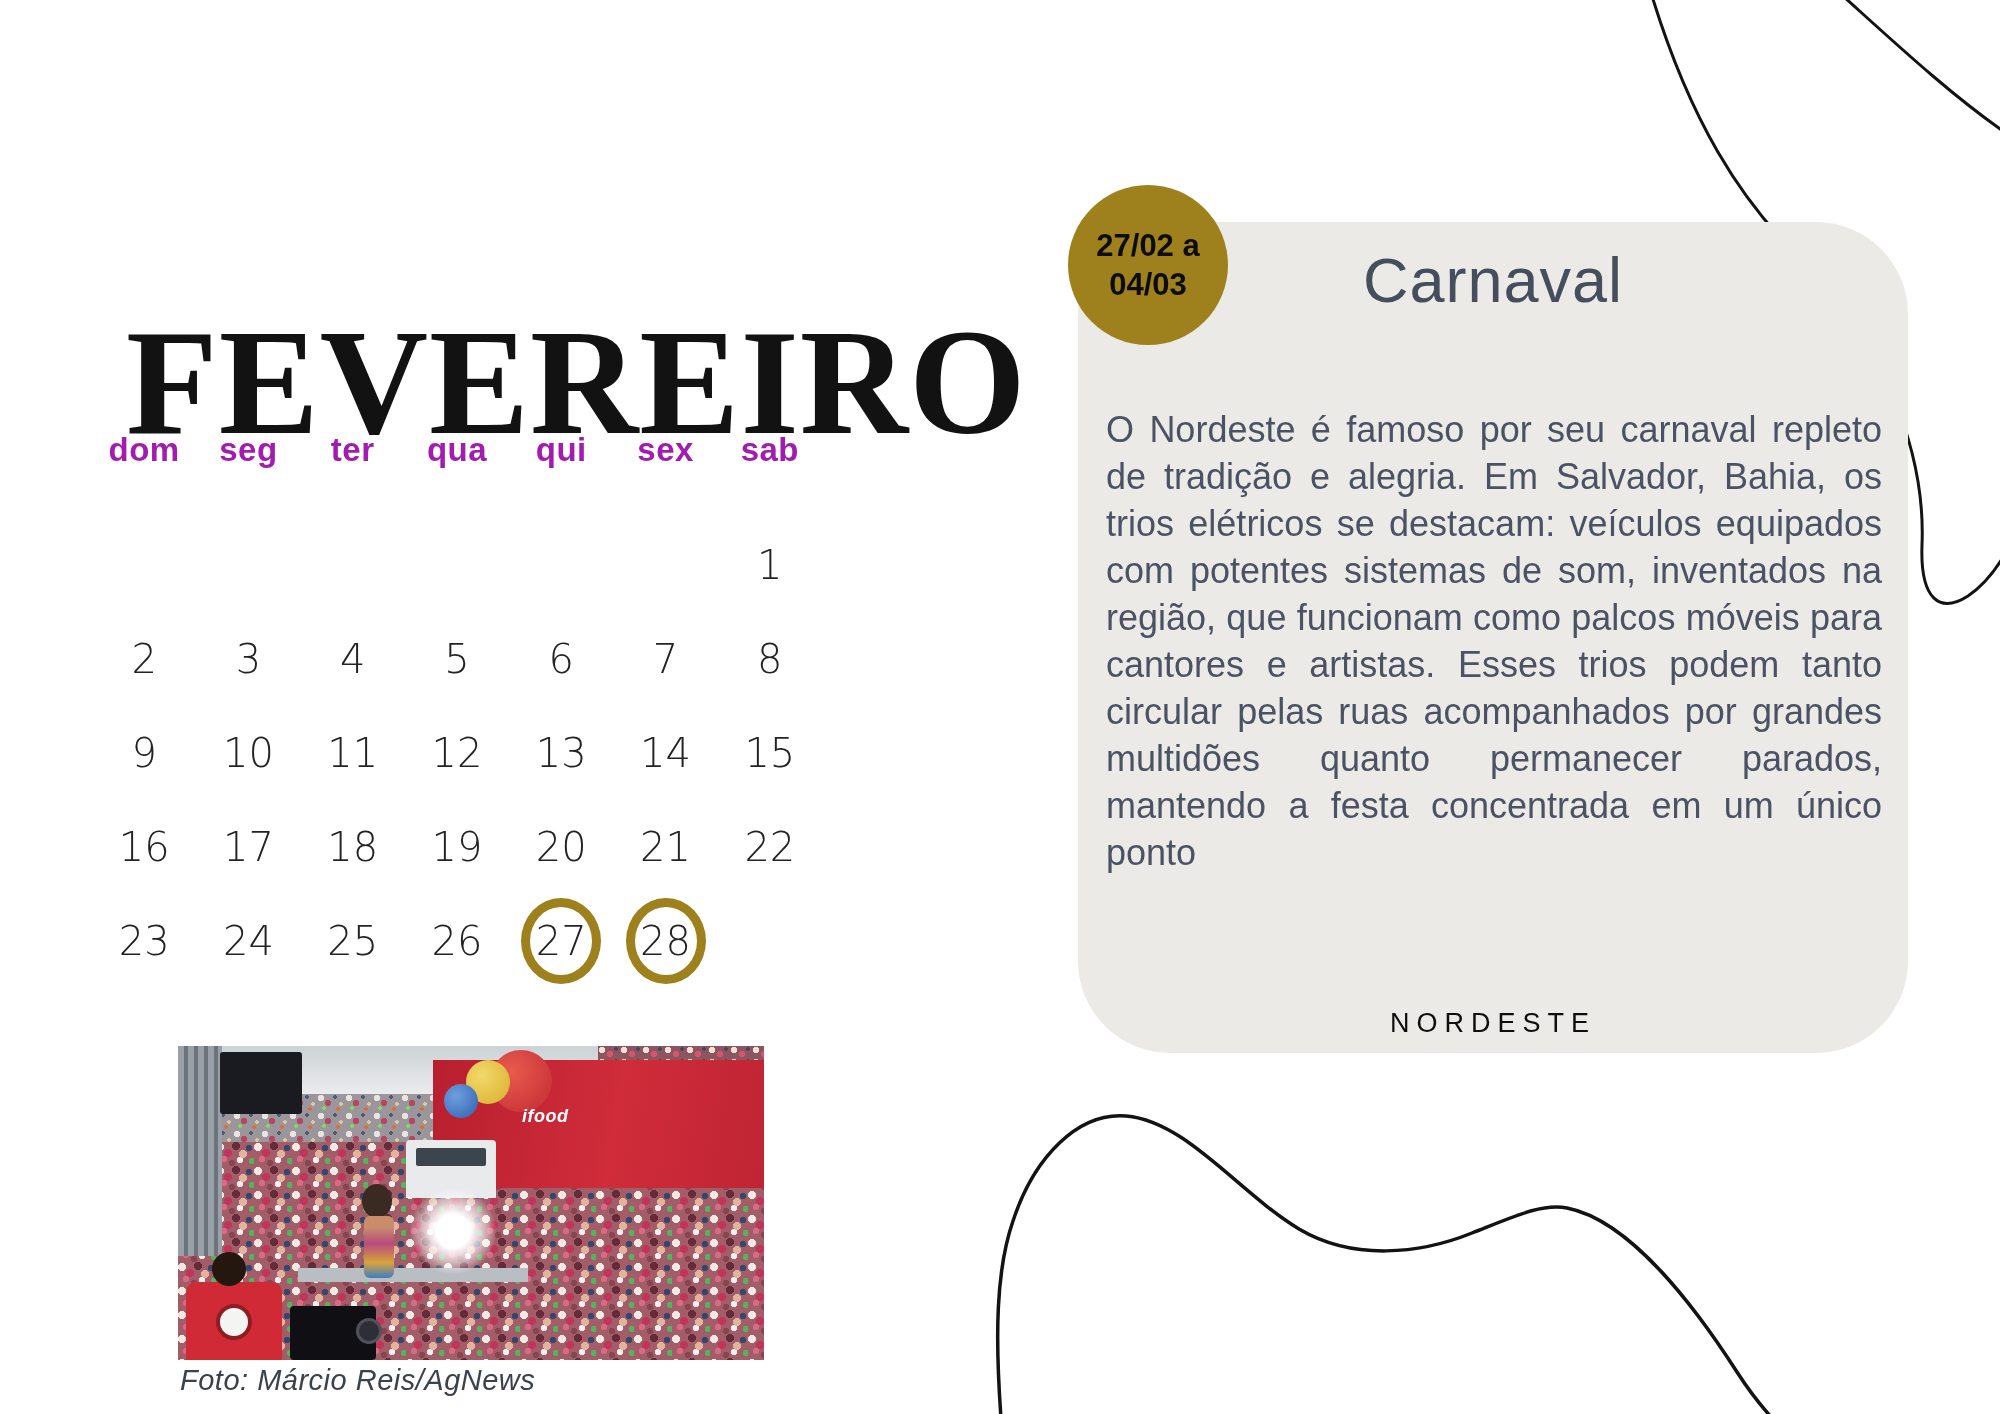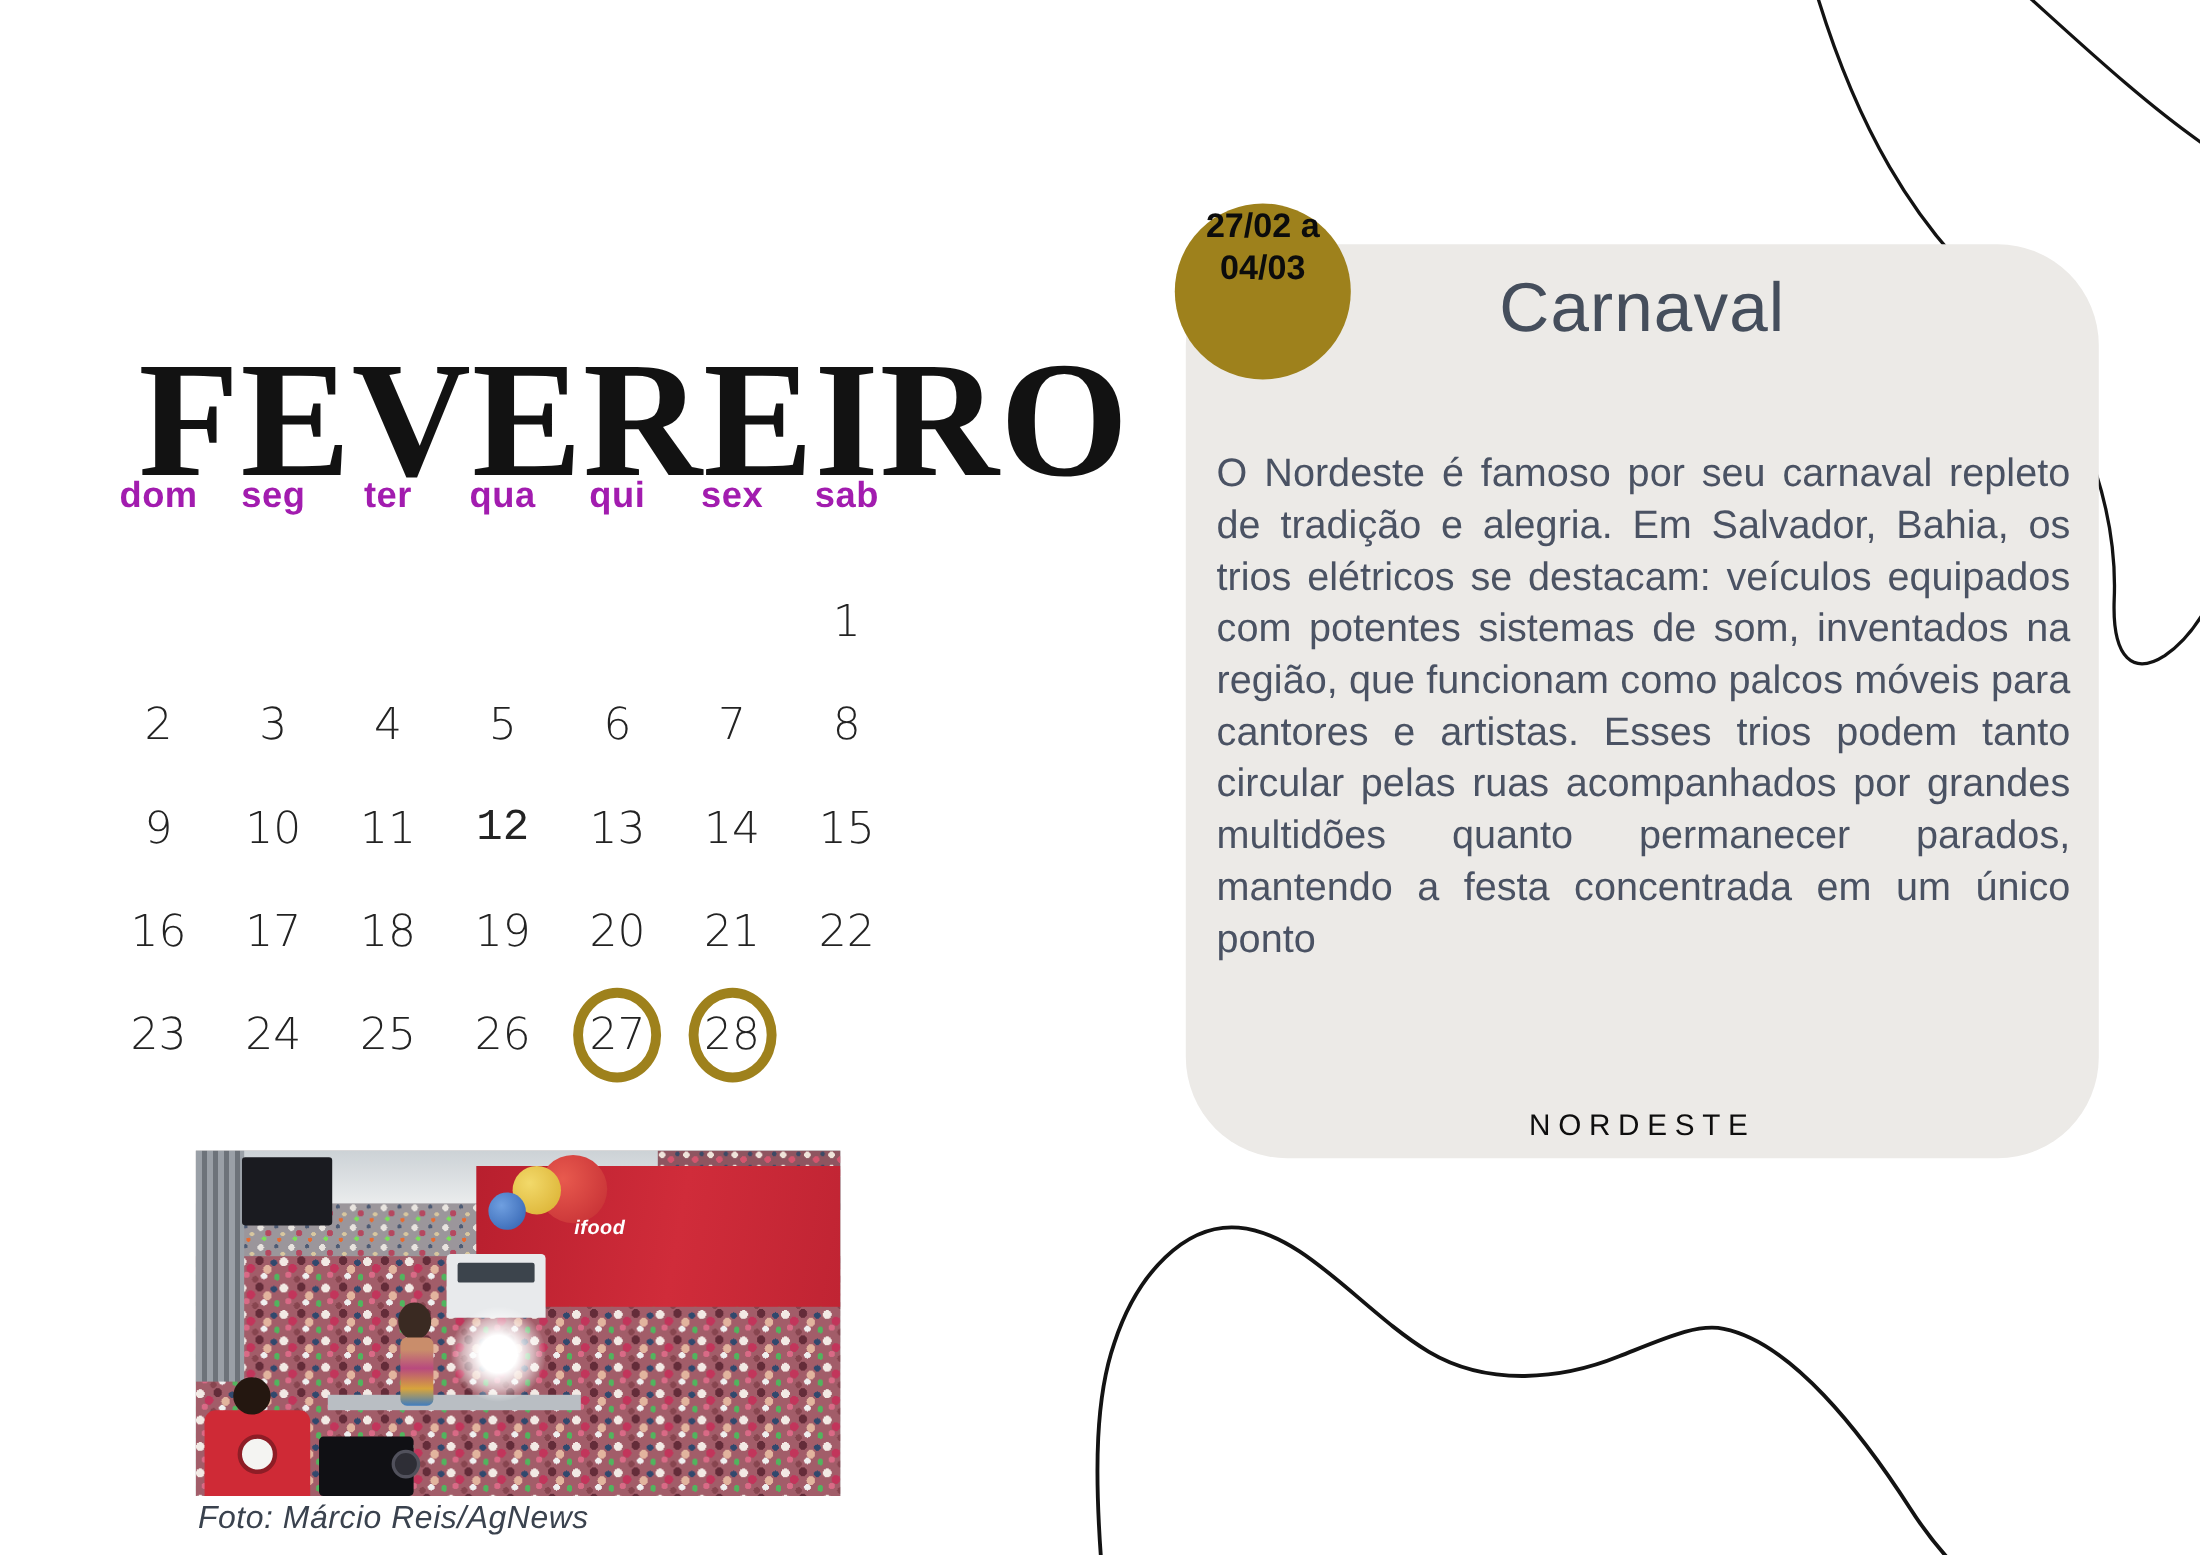--- a/index.html
+++ b/index.html
@@ -38,21 +38,21 @@
   .ring{
     width:80px;height:86px;box-sizing:border-box;
     border:9px solid var(--gold);border-radius:50%;
     display:flex;align-items:center;justify-content:center;
   }
 
   
   .badge{
     position:absolute;left:1068px;top:185px;width:160px;height:160px;z-index:3;
     background:var(--gold);border-radius:50%;
-    display:flex;flex-direction:column;align-items:center;
+    display:flex;flex-direction:column;align-items:center;justify-content:center;
     font-weight:700;font-size:31px;line-height:39px;color:#0c0c0c;
   }
 
   
   .card{
     position:absolute;left:1078px;top:222px;width:830px;height:831px;z-index:1;
     background:var(--card-bg);border-radius:92px;
   }
   .card-title{
     position:absolute;top:22px;left:0;right:0;text-align:center;
@@ -156,21 +156,21 @@
     <div class="day" style="grid-area: 4 / 1;">2</div>
     <div class="day" style="grid-area: 4 / 2;">3</div>
     <div class="day" style="grid-area: 4 / 3;">4</div>
     <div class="day" style="grid-area: 4 / 4;">5</div>
     <div class="day" style="grid-area: 4 / 5;">6</div>
     <div class="day" style="grid-area: 4 / 6;">7</div>
     <div class="day" style="grid-area: 4 / 7;">8</div>
     <div class="day" style="grid-area: 5 / 1;">9</div>
     <div class="day" style="grid-area: 5 / 2;">10</div>
     <div class="day" style="grid-area: 5 / 3;">11</div>
-    <div class="day" style="grid-area: 5 / 4; font-family: Liberation Mono, monospace;">12</div>
+    <div class="day" style="grid-area: 5 / 4;">12</div>
     <div class="day" style="grid-area: 5 / 5;">13</div>
     <div class="day" style="grid-area: 5 / 6;">14</div>
     <div class="day" style="grid-area: 5 / 7;">15</div>
     <div class="day" style="grid-area: 6 / 1;">16</div>
     <div class="day" style="grid-area: 6 / 2;">17</div>
     <div class="day" style="grid-area: 6 / 3;">18</div>
     <div class="day" style="grid-area: 6 / 4;">19</div>
     <div class="day" style="grid-area: 6 / 5;">20</div>
     <div class="day" style="grid-area: 6 / 6;">21</div>
     <div class="day" style="grid-area: 6 / 7;">22</div>

